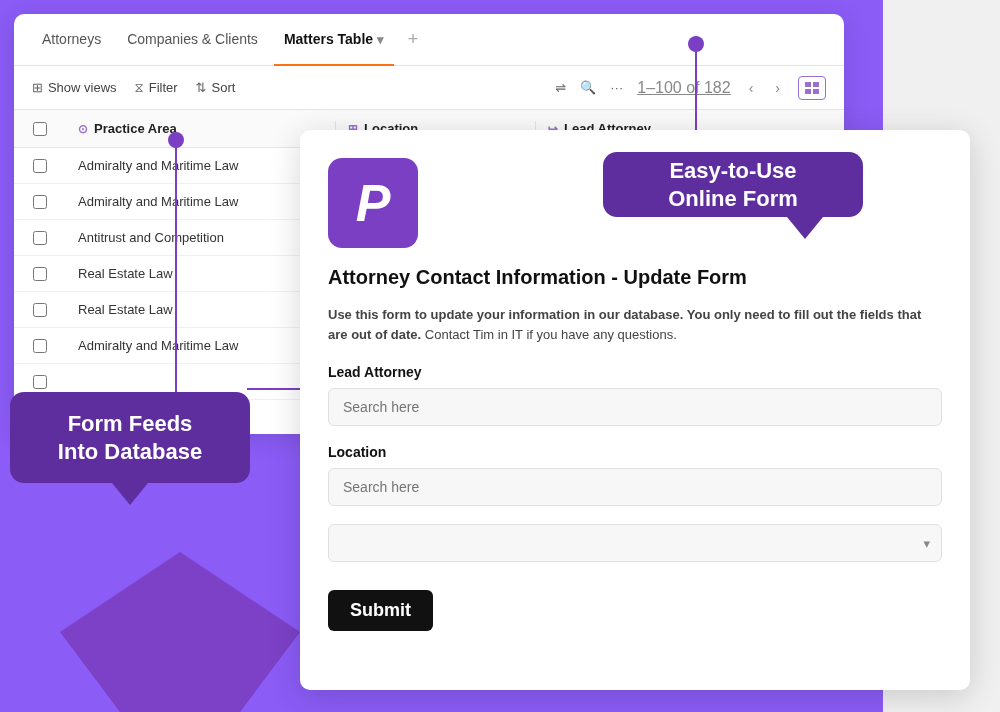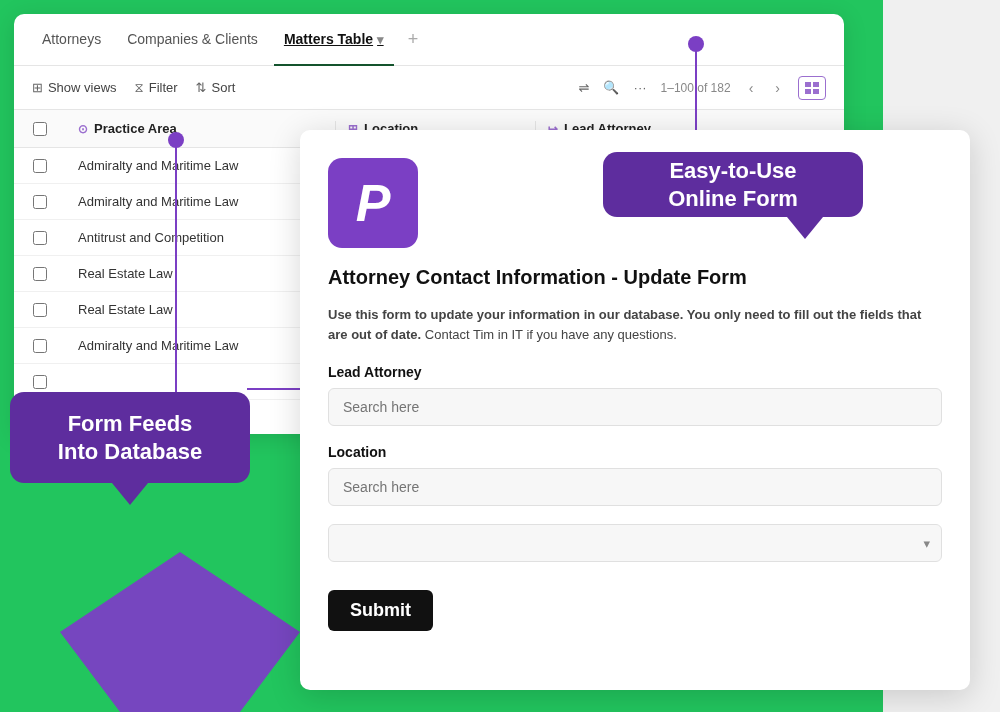--- a/index.html
+++ b/index.html
@@ -9,21 +9,21 @@
       background: #f0f0f0;
       font-family: -apple-system, BlinkMacSystemFont, 'Segoe UI', sans-serif;
       position: relative;
       overflow: hidden;
     }
 
     .scene {
       position: relative;
       width: 883px;
       height: 712px;
-      background: #22c55e;
+      background: #8b5cf6;
     }
 
     
     .table-panel {
       position: absolute;
       top: 14px;
       left: 14px;
       width: 830px;
       height: 420px;
       background: #fff;
@@ -50,22 +50,21 @@
       border-bottom: 2px solid transparent;
       margin-bottom: -1px;
       height: 52px;
       display: flex;
       align-items: center;
     }
 
     .tab.active {
       color: #111;
       font-weight: 600;
-      border-bottom: 2px solid #14532d;
-      text-decoration: underline;
+      border-bottom: 2px solid #f97316;
     }
 
     .tab-add {
       color: #aaa;
       font-size: 18px;
       padding: 4px 8px;
       cursor: pointer;
     }
 
     .table-toolbar {
@@ -92,22 +91,23 @@
     }
 
     .toolbar-right {
       margin-left: auto;
       display: flex;
       align-items: center;
       gap: 14px;
     }
 
     .pagination-text {
-      font-size: 12px;
+      font-size: 16px;
       color: #888;
+      text-decoration: underline;
     }
 
     .nav-btn {
       font-size: 14px;
       color: #888;
       cursor: pointer;
       padding: 2px 4px;
     }
 
     .grid-icon {

